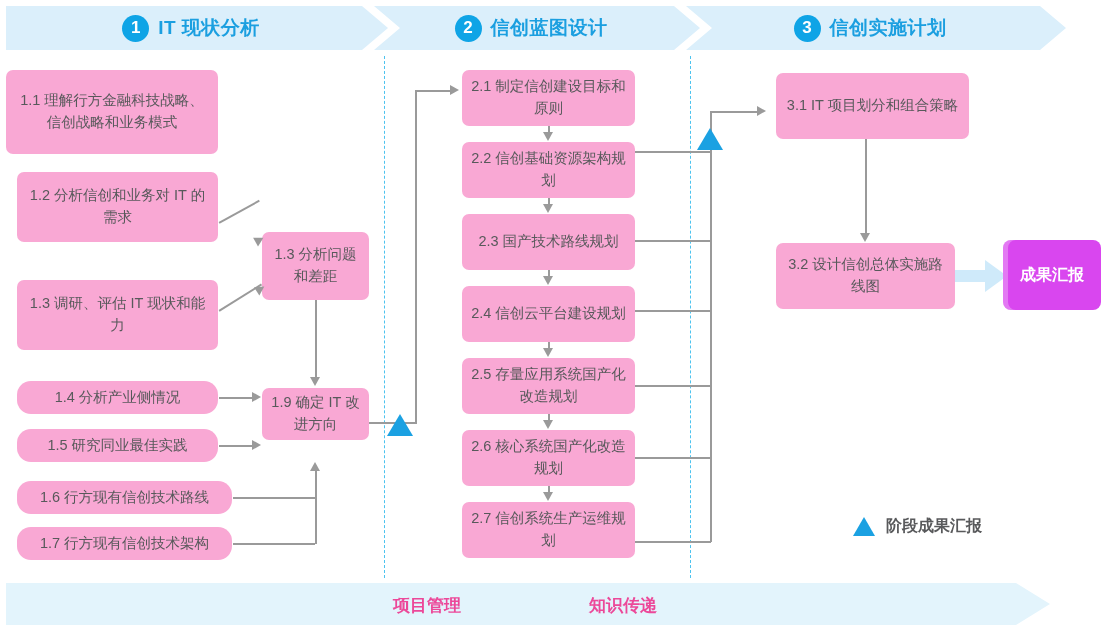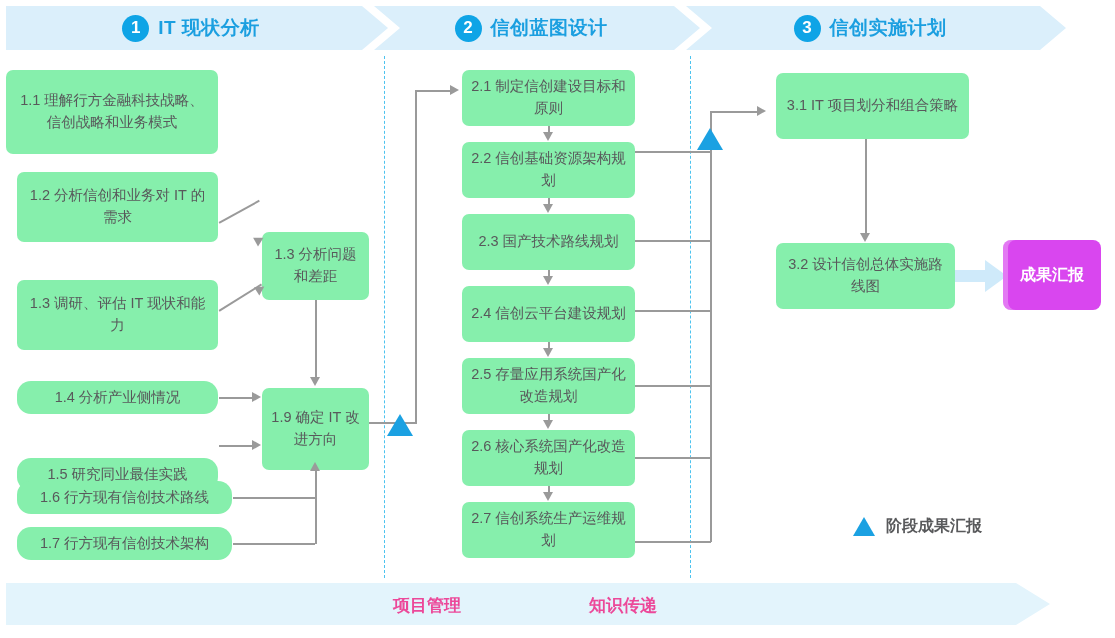--- a/index.html
+++ b/index.html
@@ -59,21 +59,21 @@
     color: #1b9fe0;
     font-size: 19px;
     font-weight: bold;
     letter-spacing: 0.5px;
     white-space: nowrap;
   }
 
   
   .box {
     position: absolute;
-    background: #86efac;
+    background: #f9a8d4;
     border-radius: 7px;
     color: #58595b;
     font-size: 14.5px;
     line-height: 1.5;
     display: flex;
     align-items: center;
     justify-content: center;
     text-align: center;
     box-sizing: border-box;
     padding: 4px 8px;
@@ -215,29 +215,29 @@
   <div class="dashed" style="left:690px; top:56px; height:522px;"></div>
 
   <div class="box" style="left:6px; top:70px; width:212px; height:84px;">1.1 理解行方金融科技战略、信创战略和业务模式</div>
 
   <div class="box" style="left:17px; top:172px; width:201px; height:70px;">1.2 分析信创和业务对 IT 的需求</div>
 
   <div class="box" style="left:17px; top:280px; width:201px; height:70px;">1.3 调研、评估 IT 现状和能力</div>
 
   <div class="box tight" style="left:17px; top:381px; width:201px; height:33px;">1.4 分析产业侧情况</div>
 
-  <div class="box tight" style="left:17px; top:429px; width:201px; height:33px;margin-top:29px;">1.5 研究同业最佳实践</div>
+  <div class="box tight" style="left:17px; top:429px; width:201px; height:33px;">1.5 研究同业最佳实践</div>
 
   <div class="box tight" style="left:17px; top:481px; width:215px; height:33px;">1.6 行方现有信创技术路线</div>
 
   <div class="box tight" style="left:17px; top:527px; width:215px; height:33px;">1.7 行方现有信创技术架构</div>
 
   <div class="box" style="left:262px; top:232px; width:107px; height:68px;">1.3 分析问题和差距</div>
 
-  <div class="box" style="left:262px; top:388px; width:107px; height:82px;">1.9 确定 IT 改进方向</div>
+  <div class="box" style="left:262px; top:388px; width:107px; height:52px;">1.9 确定 IT 改进方向</div>
 
   <div class="diag" style="left:219px; top:222px; width:46px; height:1.5px; background:#9a9a9a; transform: rotate(-29deg);"></div>
   <div class="arrowhead right" style="left:255px; top:235px; transform: rotate(-29deg);"></div>
 
   <div class="diag" style="left:219px; top:310px; width:50px; height:1.5px; background:#9a9a9a; transform: rotate(-32deg);"></div>
   <div class="arrowhead right" style="left:256px; top:284px; transform: rotate(-32deg);"></div>
 
   <div class="ln v" style="left:315px; top:300px; height:78px;"></div>
   <div class="arrowhead down" style="left:310px; top:377px;"></div>
 

